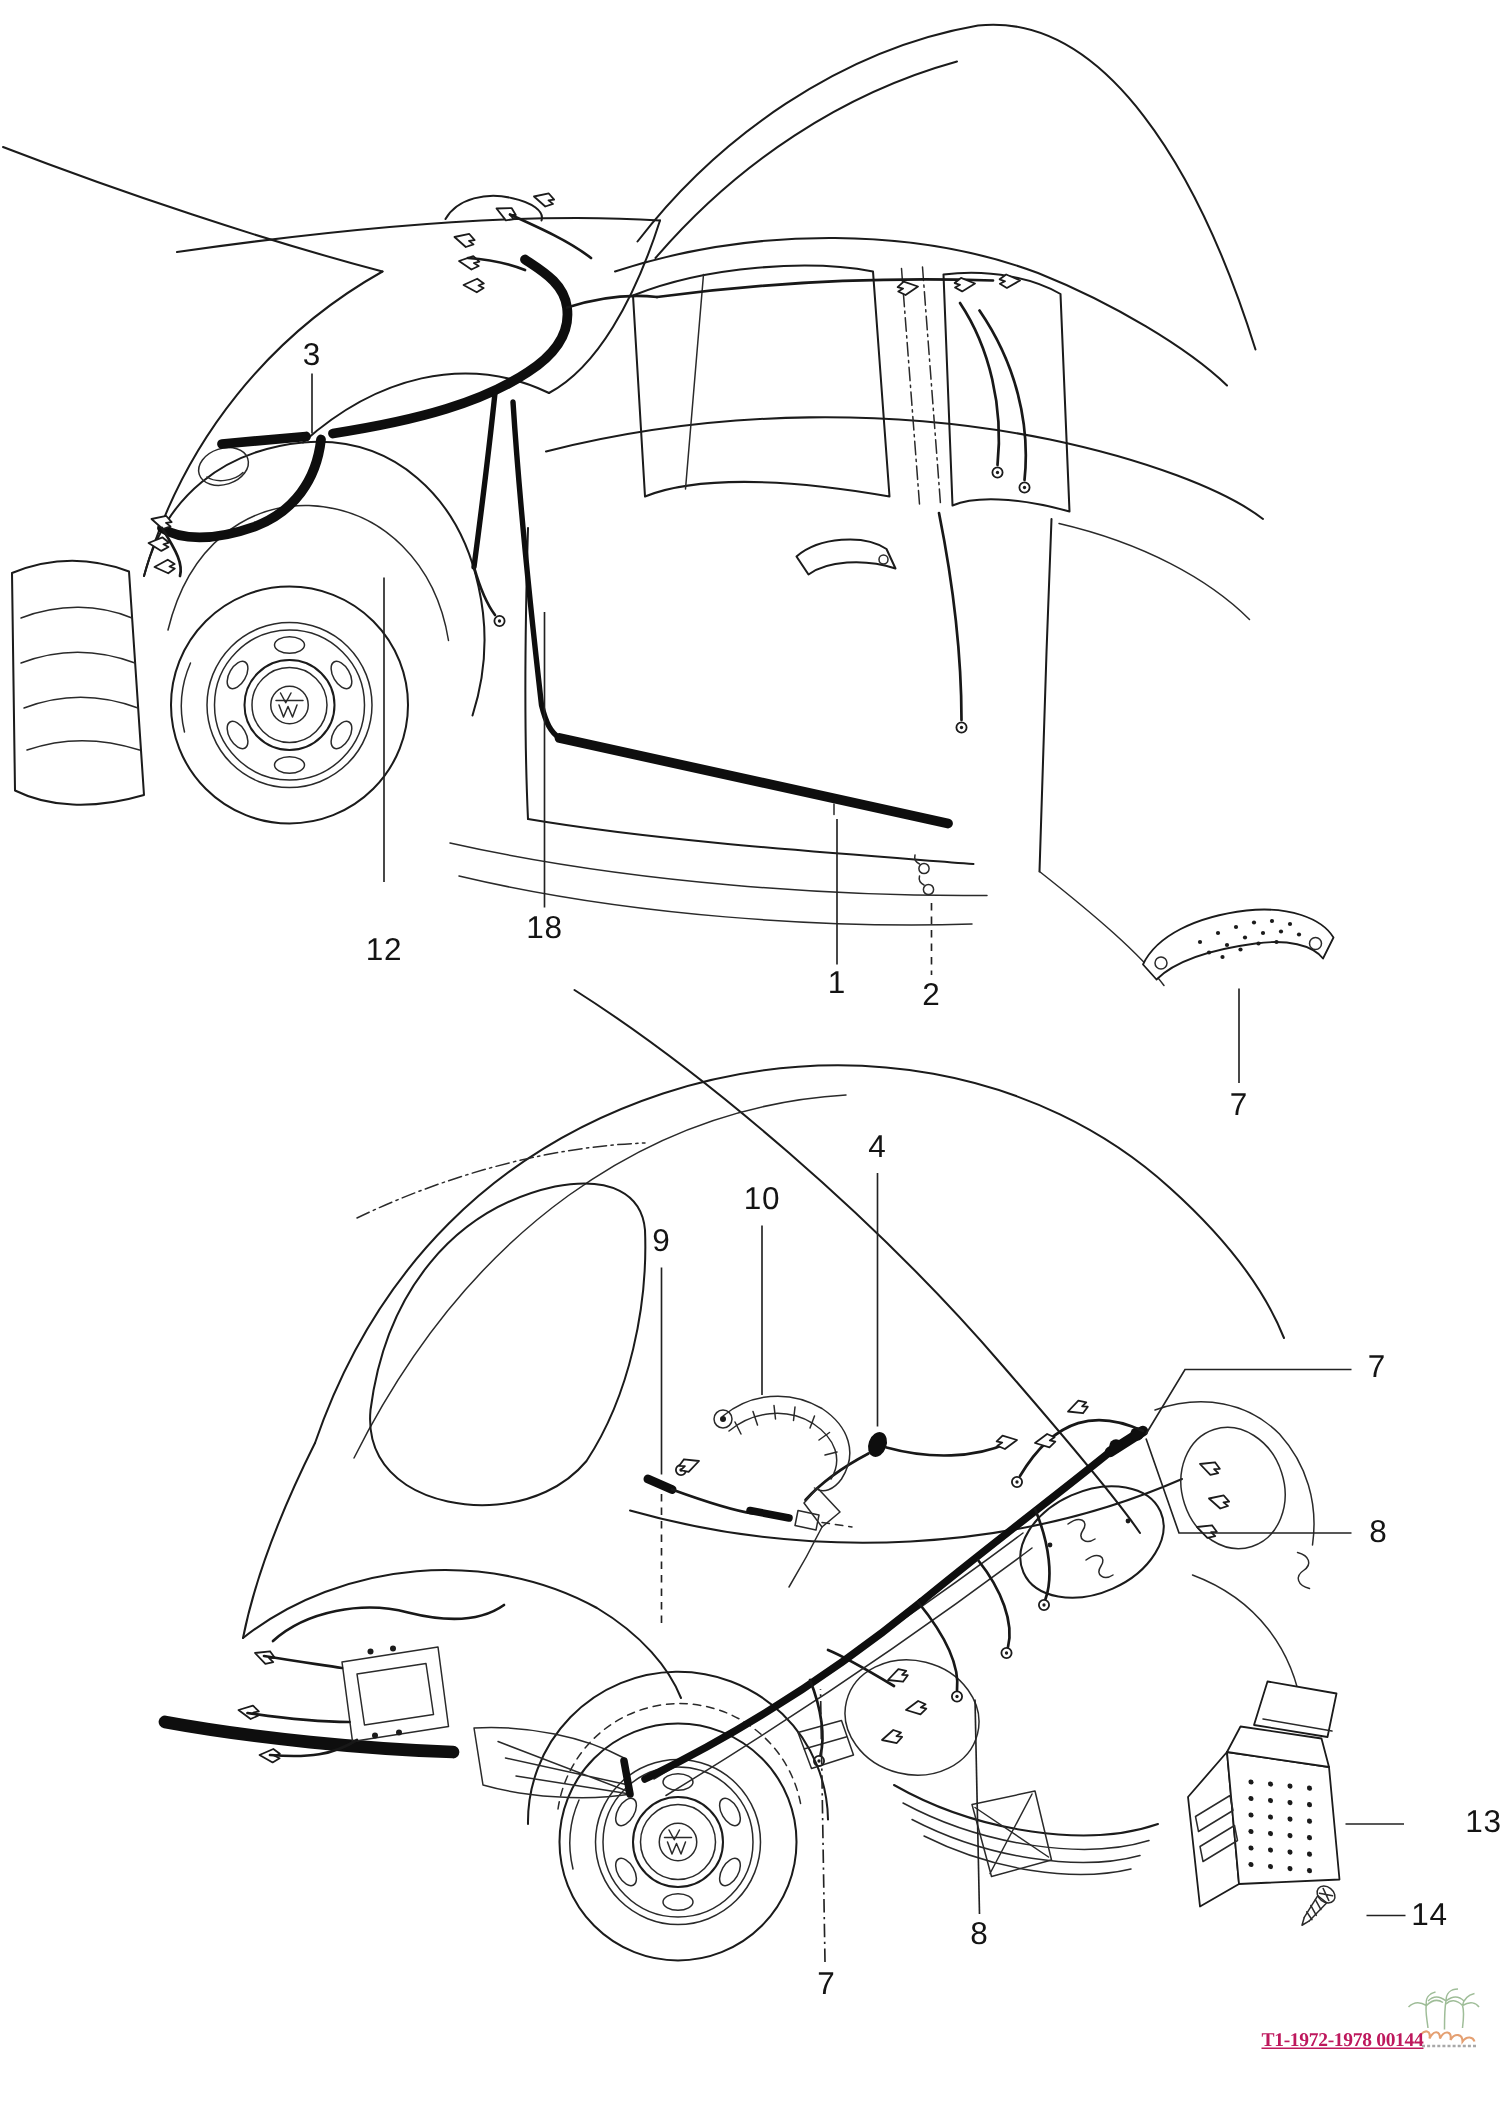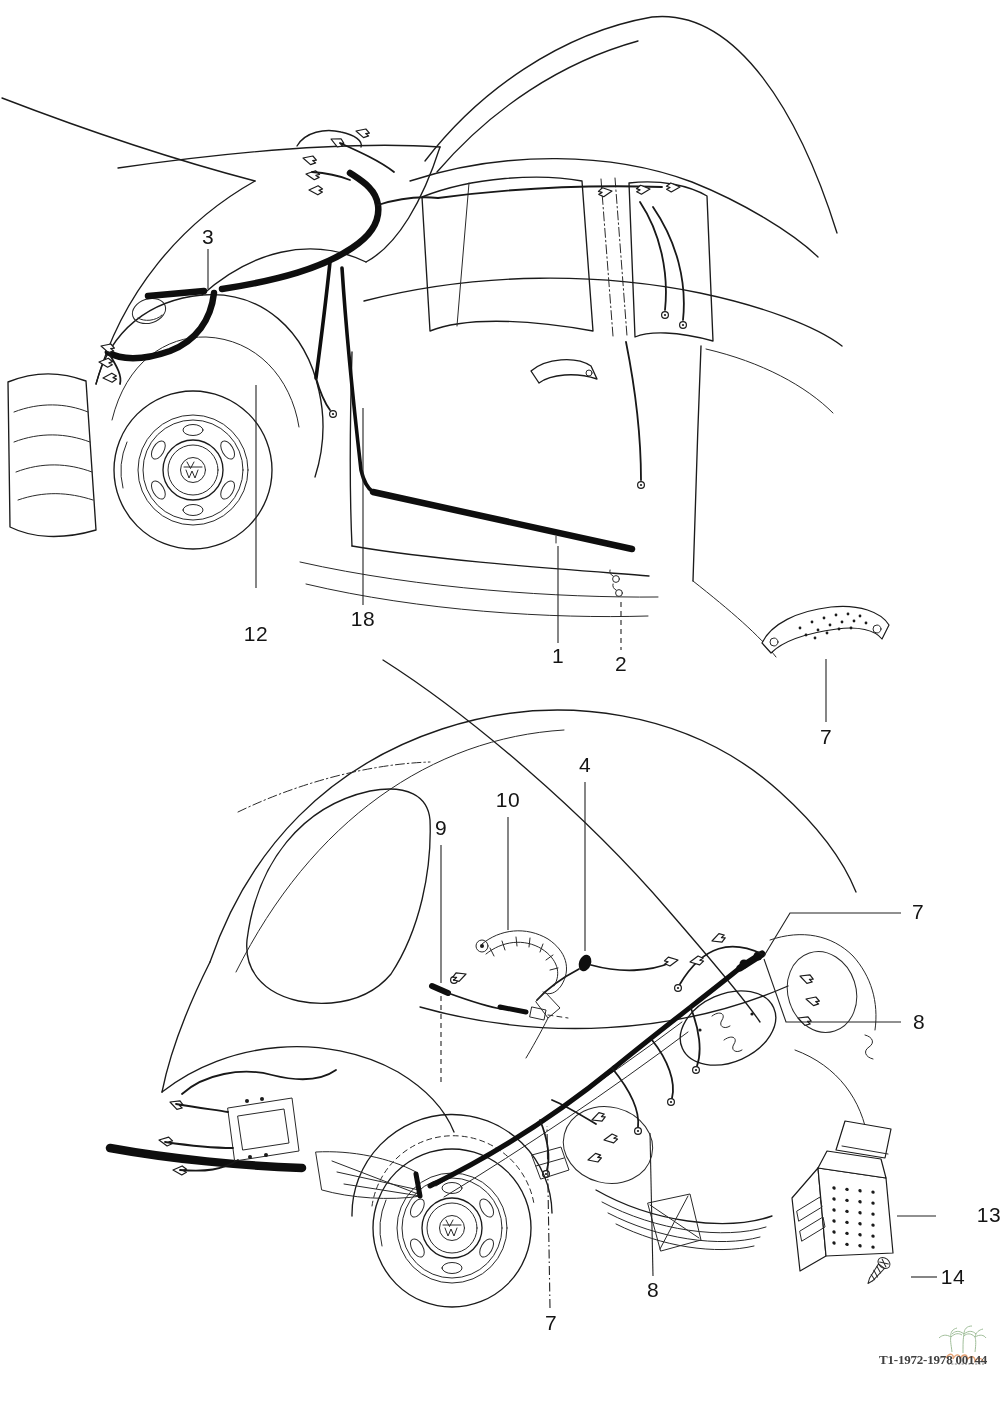--- a/index.html
+++ b/index.html
@@ -1,22 +1,22 @@
 <!DOCTYPE html>
 <html><head>
 <meta charset="utf-8">
 <style>
   html,body{margin:0;padding:0;background:#e8e8e8;}
   #page{position:relative;width:1000px;height:1410px;background:#ffffff;overflow:hidden;
         font-family:"Liberation Sans", sans-serif;}
   svg{position:absolute;left:0;top:0;}
   .callout{position:absolute;transform:translate(-50%,-50%);
            font:400 21px "Liberation Sans", sans-serif;color:#141414;letter-spacing:.5px;}
-  .code{position:absolute;left:879px;top:1352px;
-        font:bold 13px "Liberation Serif", serif;color:#404040;letter-spacing:-.2px;}
+  .code{position:absolute;left:841px;top:1352px;
+        font:bold 13px "Liberation Serif", serif;color:#be185d;letter-spacing:-.2px;text-decoration:underline;}
   
   .ln{fill:none;stroke:#1b1b1b;stroke-width:1.35;stroke-linecap:round;stroke-linejoin:round;}
   .tn{fill:none;stroke:#2a2a2a;stroke-width:1;stroke-linecap:round;stroke-linejoin:round;}
   .hx{fill:none;stroke:#0e0e0e;stroke-width:6.5;stroke-linecap:round;}
   .h5{fill:none;stroke:#0e0e0e;stroke-width:5;stroke-linecap:round;}
   .h4{fill:none;stroke:#0e0e0e;stroke-width:3.6;stroke-linecap:round;}
   .w2{fill:none;stroke:#181818;stroke-width:1.8;stroke-linecap:round;}
   .leader{fill:none;stroke:#222;stroke-width:1.1;}
   .dash{stroke-dasharray:5 4;}
   .dashdot{stroke-dasharray:9 3 1.5 3;}

